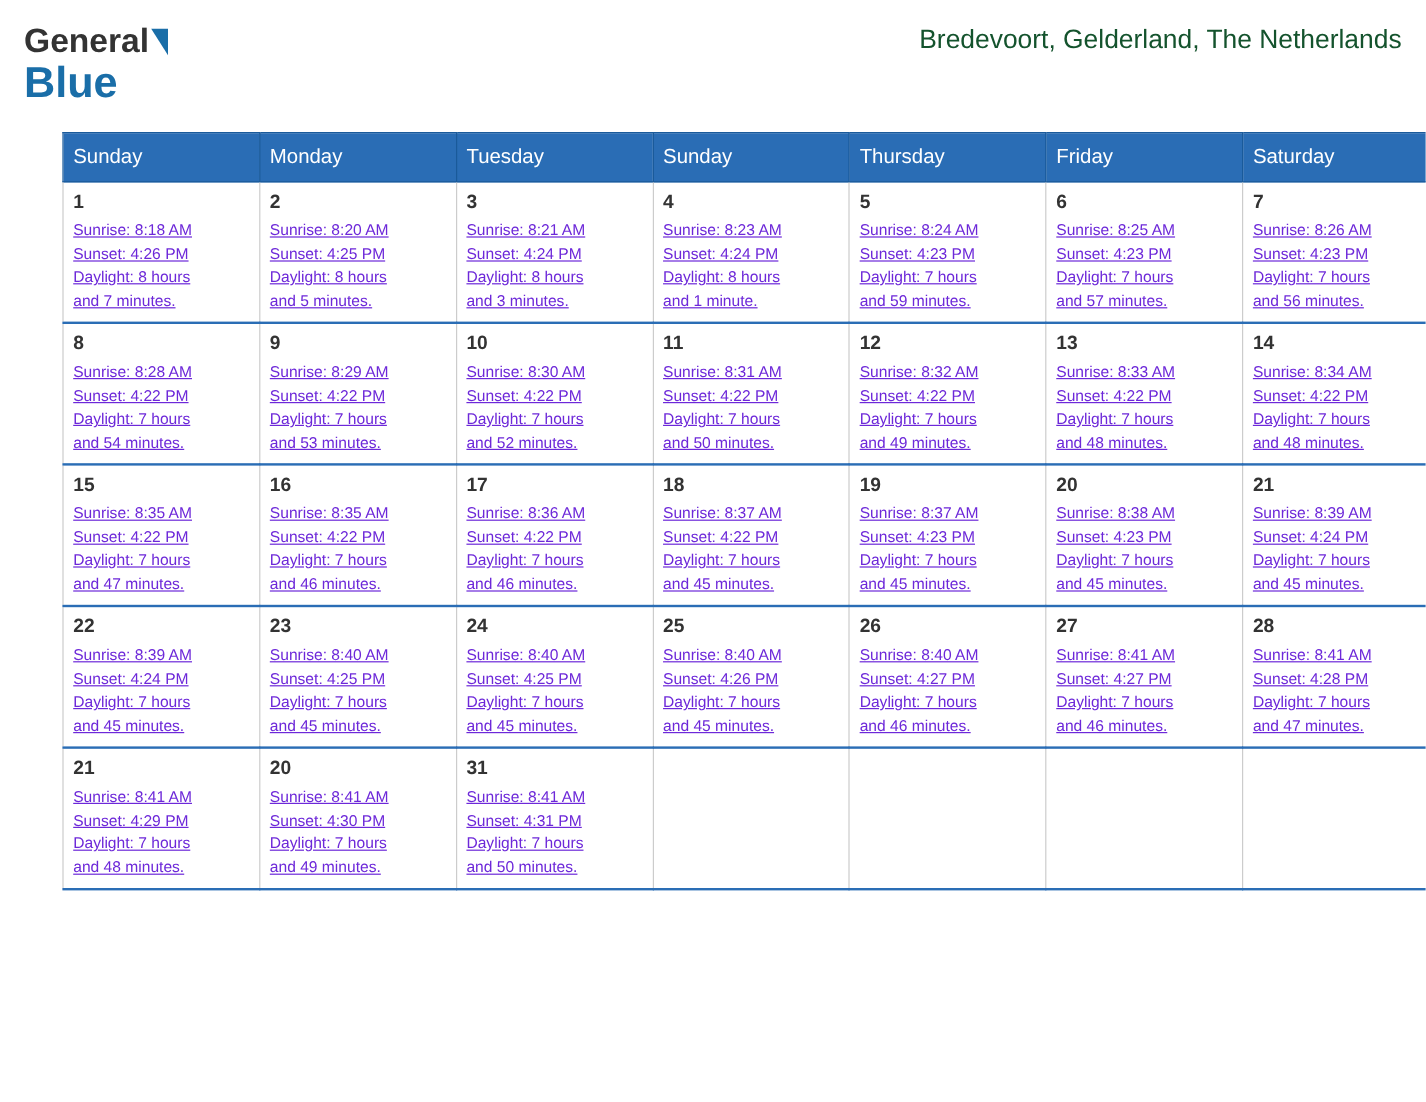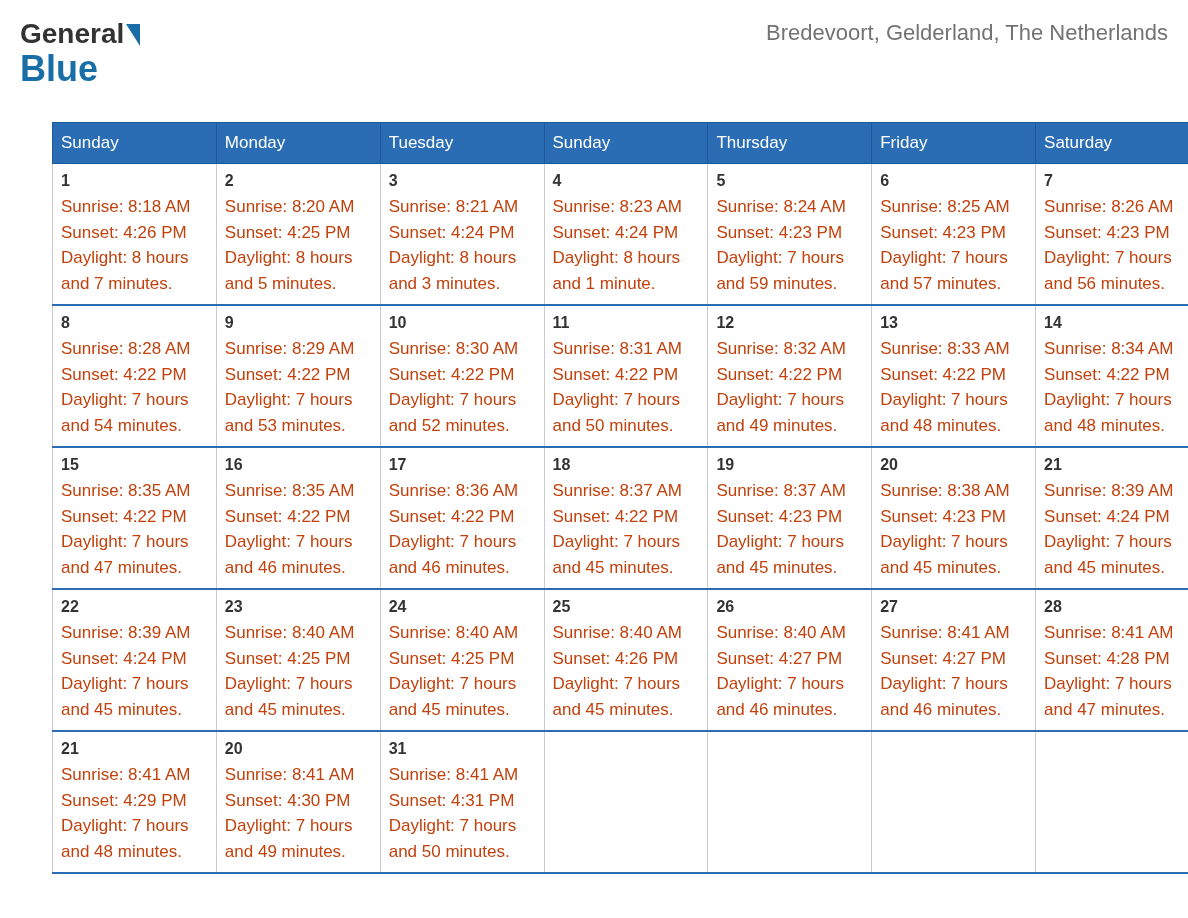--- a/index.html
+++ b/index.html
@@ -8,21 +8,21 @@
       background: #fff;
       color: #333;
       padding: 20px;
       width: 1188px;
       min-height: 918px;
     }
     .header {
       display: flex;
       justify-content: space-between;
       align-items: flex-start;
-      margin-bottom: 32px;
+      margin-bottom: 20px;
       gap: 36px;
     }
     .logo {
       display: flex;
       flex-direction: column;
       align-items: flex-start;
     }
     .logo-top {
       display: flex;
       align-items: center;
@@ -50,21 +50,21 @@
       text-align: right;
     }
     .title-block h1 {
       font-size: 52px;
       font-weight: bold;
       color: #222;
     }
     .title-block h2 {
       font-size: 22px;
       font-weight: normal;
-      color: #737373;
+      color: #14532d;
     }
     .calendar {
       width: 100%;
       border-collapse: collapse;
       margin-left: 32px;
     }
     .calendar thead tr th {
       background-color: #2a6db5;
       color: #fff;
       font-size: 17px;
@@ -82,23 +82,24 @@
       width: 14.28%;
       min-height: 100px;
     }
     .calendar tbody tr td .day-num {
       font-size: 16px;
       font-weight: bold;
       display: block;
       margin-bottom: 4px;
     }
     .calendar tbody tr td .day-info {
-      font-size: 17px;
+      font-size: 13px;
       line-height: 1.5;
-      color: #c2410c;
+      color: #6d28d9;
+      text-decoration: underline;
     }
     .calendar tbody tr td.empty {
       background: #fff;
     }
     .calendar tbody tr {
       border-bottom: 2px solid #2a6db5;
     }
   </style>
 </head>
 <body>

